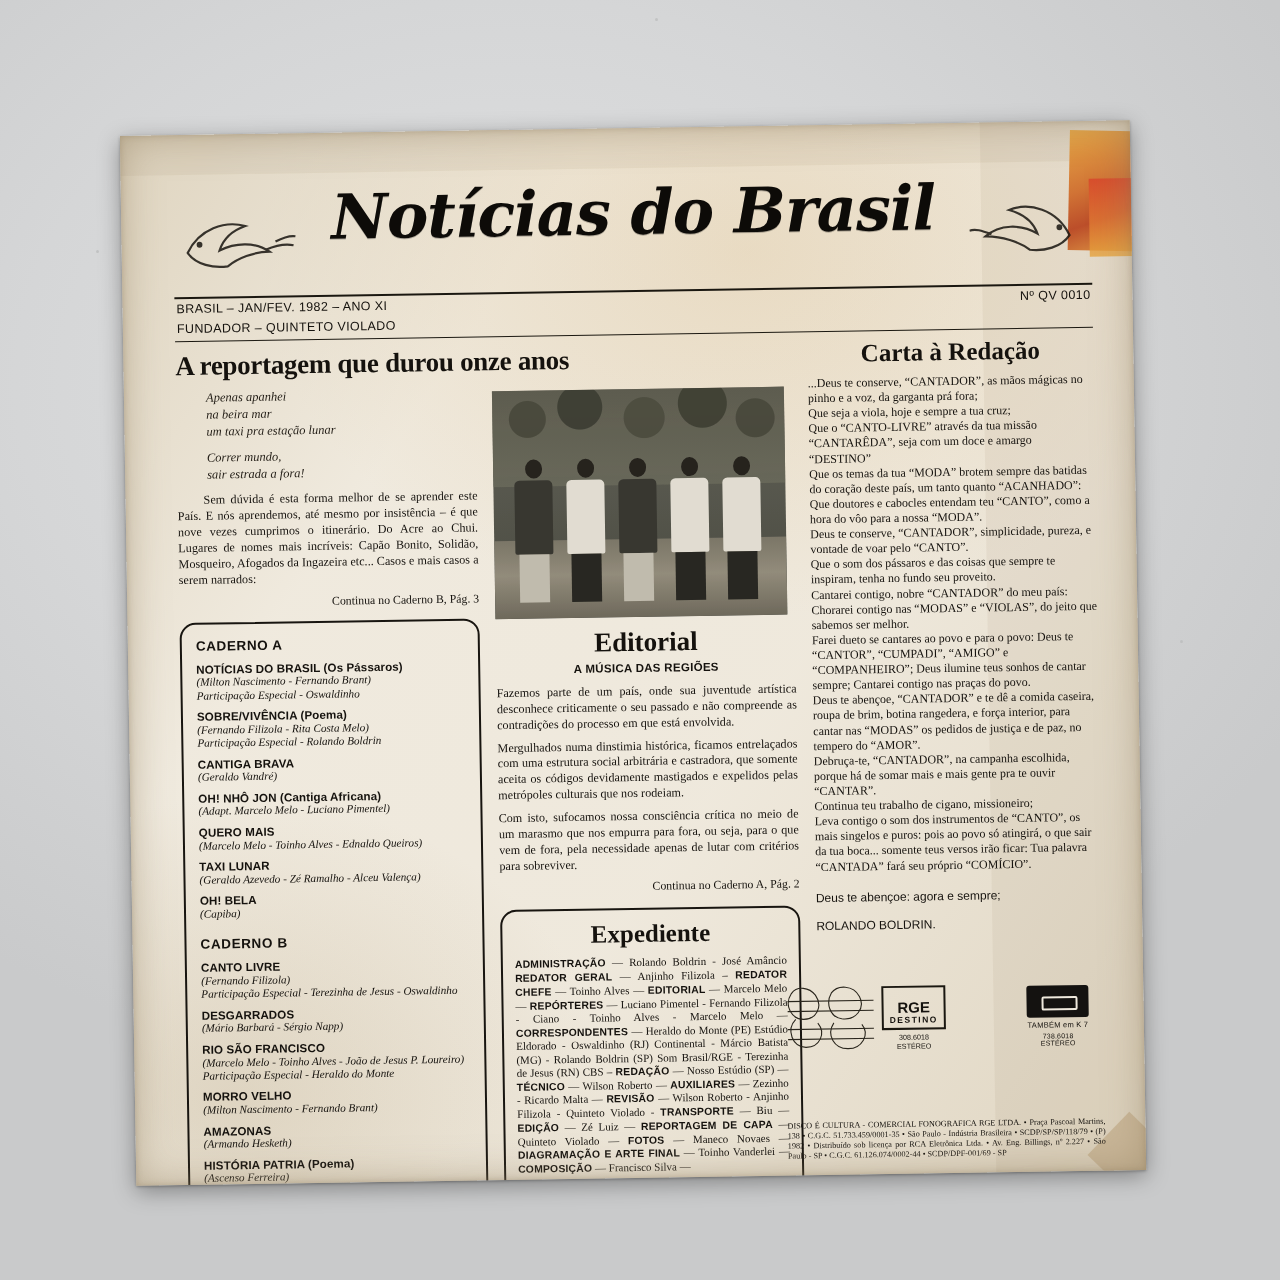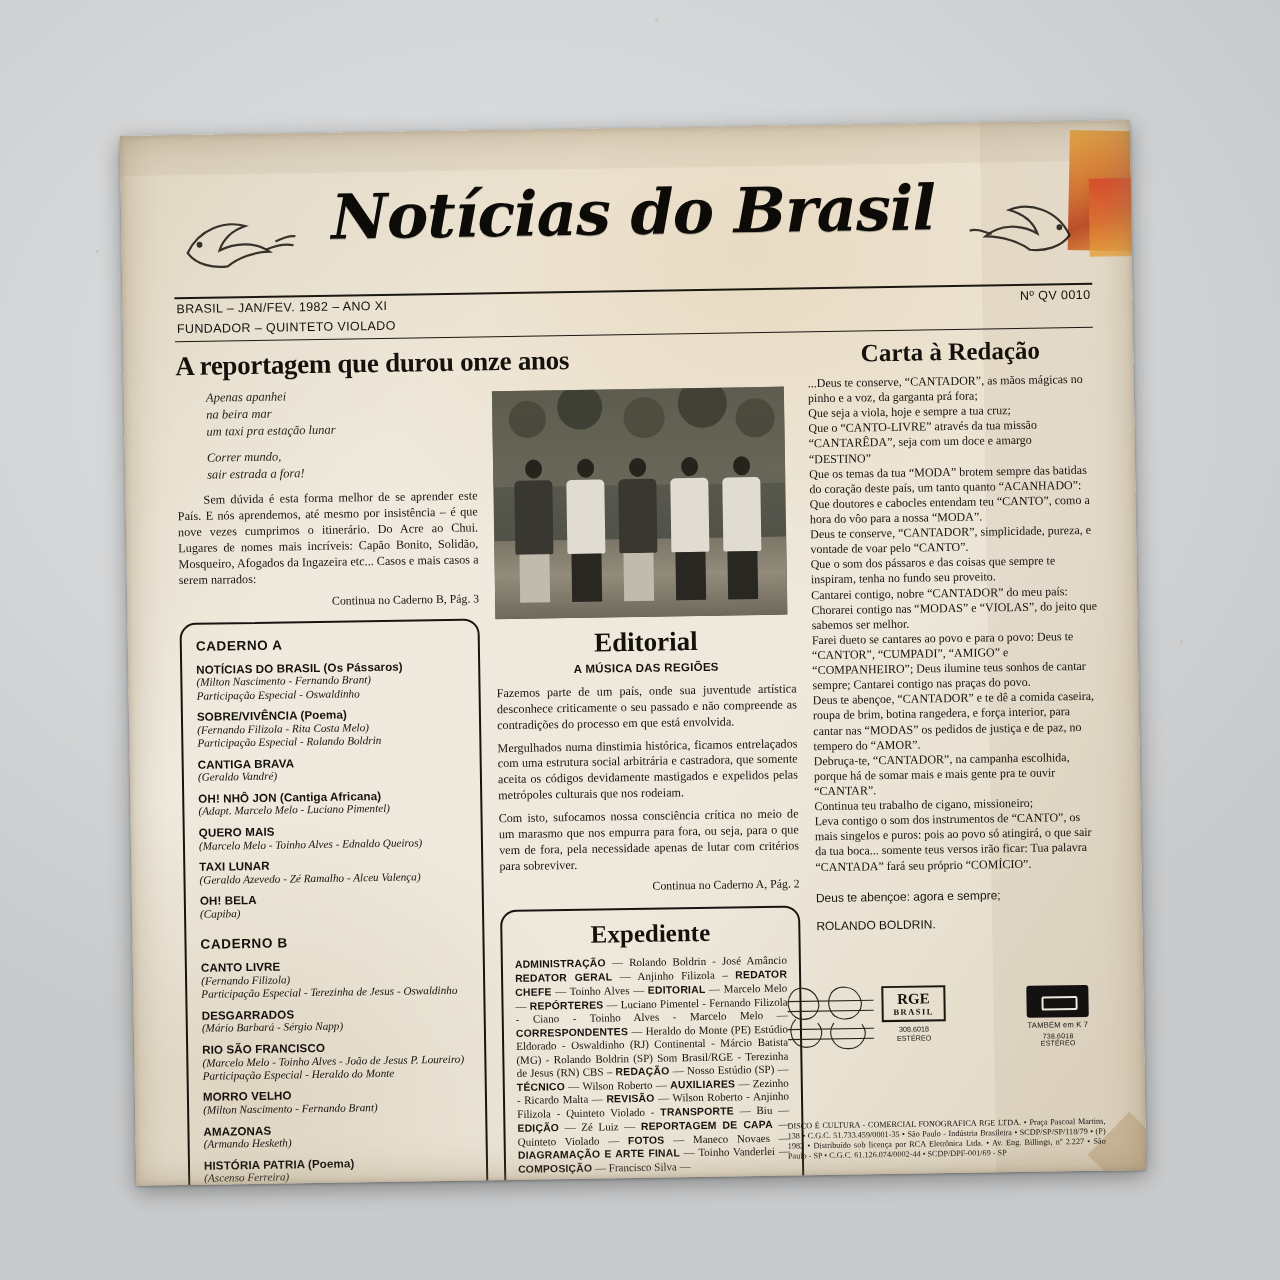--- a/index.html
+++ b/index.html
@@ -182,22 +182,22 @@
   .exp-body b{font-family:"Liberation Sans", sans-serif;font-size:10.4px;letter-spacing:.2px;}
   .exp-ded{display:block;text-align:center;margin-top:6px;}
 
   
   .logos{position:absolute;left:600px;top:806px;width:318px;height:150px;}
   .logo-80{position:absolute;left:0;top:0;width:92px;height:76px;}
   .logo-rge{
     position:absolute;left:96px;top:4px;width:64px;text-align:center;
   }
   .logo-rge .bx{
-    border:2px solid #1a1710;padding:4px 2px 3px;
-    font-family:Liberation Serif, serif;font-weight:700;font-size:15px;line-height:1.05;
+    border:2px solid #1a1710;padding:12px 2px 3px;
+    font-family:Liberation Sans, sans-serif;font-weight:700;font-size:15px;line-height:1.05;
   }
   .logo-rge .bx small{display:block;font-size:8.5px;letter-spacing:1.5px;font-weight:700;}
   .logo-rge .cap{font-family:"Liberation Sans",sans-serif;font-size:7.2px;line-height:1.25;margin-top:3px;}
   .logo-k7{position:absolute;left:236px;top:6px;width:72px;text-align:center;}
   .logo-k7 .cart{
     width:58px;height:28px;border:2px solid #141210;border-radius:3px;margin:0 auto;
     background:#141210;position:relative;
   }
   .logo-k7 .cart:before{
     content:"";position:absolute;left:13px;top:9px;width:32px;height:10px;
@@ -426,21 +426,21 @@
               <path d="M10 36 C0 46 6 64 20 64 C34 64 40 50 32 40"></path>
               <path d="M46 10 C40 20 44 34 56 36 C70 38 80 26 74 14 C68 2 52 2 46 10Z"></path>
               <path d="M48 40 C40 52 48 66 62 66 C76 66 84 52 76 42"></path>
               <path d="M2 18 L88 18 M2 28 L88 28 M2 46 L88 46 M2 56 L88 56"></path>
             </g>
           </svg>
         </div>
         <div class="logo-rge">
           <div class="bx">
             <span>RGE</span>
-            <small>BRASIL</small>
+            <small>DESTINO</small>
           </div>
           <div class="cap" style="white-space:pre-line">308.6018
 ESTÉREO</div>
         </div>
         <div class="logo-k7">
           <div class="cart"></div>
           <div class="cap">TAMBÉM em K 7</div>
           <div class="cap" style="white-space:pre-line;font-size:7px">738.6018
 ESTÉREO</div>
         </div>

